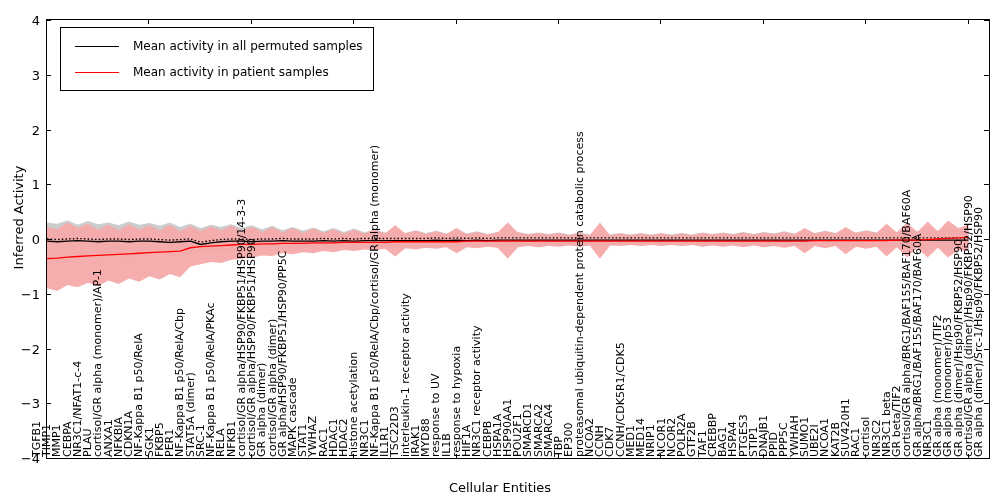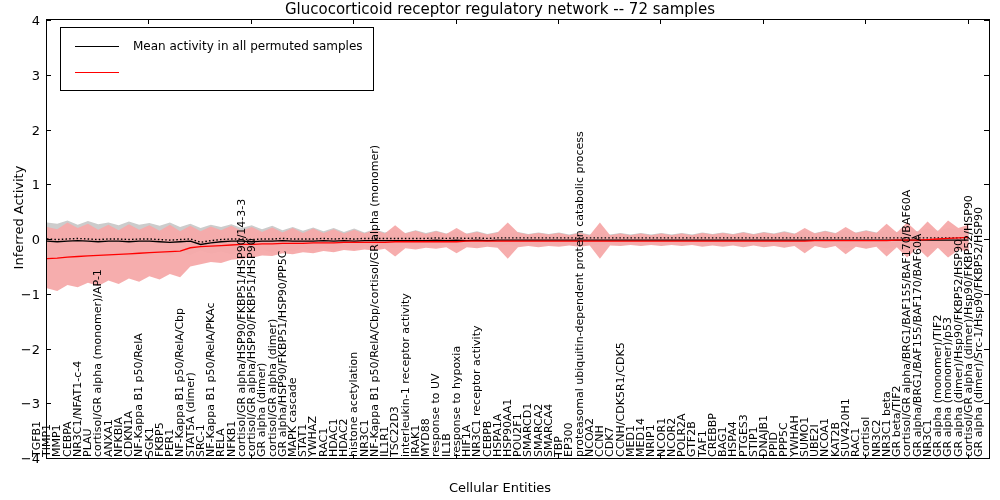--- a/index.html
+++ b/index.html
@@ -39,21 +39,20 @@
            pointer-events:none;}
   .xl{position:absolute;bottom:2px;transform-origin:left bottom;
       transform:rotate(-90deg);white-space:nowrap;font-size:11px;line-height:11px;
       color:#000;}
 </style>
 </head>
 <body>
 
 <div id="fig">
 
-  <div id="title">Glucocorticoid receptor regulatory network -- 72 samples</div>
   <div id="ylabel">Inferred Activity</div>
   <div id="xlabel">Cellular Entities</div>
 
   <div id="plot">
     <svg id="canvas" width="942" height="438">
         <path d="M0.00,202.58 L10.24,203.67 L20.48,200.39 L30.72,204.77 L40.96,200.93 L51.20,204.22 L61.43,202.58 L71.67,205.31 L81.91,201.48 L92.15,204.77 L102.39,203.12 L112.63,205.86 L122.87,202.58 L133.11,206.96 L143.35,203.67 L153.59,208.05 L163.83,204.77 L174.07,206.96 L184.30,204.22 L194.54,208.05 L204.78,205.31 L215.02,209.15 L225.26,205.86 L235.50,210.24 L245.74,206.96 L255.98,210.79 L266.22,207.50 L276.46,211.34 L286.70,208.05 L296.93,211.88 L307.17,208.60 L317.41,212.43 L327.65,209.15 L337.89,212.43 L348.13,209.69 L358.37,212.98 L368.61,210.24 L378.85,212.98 L389.09,210.79 L399.33,213.53 L409.57,211.34 L419.80,213.53 L430.04,211.34 L440.28,214.07 L450.52,211.88 L460.76,214.07 L471.00,211.88 L481.24,214.07 L491.48,212.43 L501.72,214.07 L511.96,212.43 L522.20,214.62 L532.43,212.43 L542.67,214.62 L552.91,212.98 L563.15,214.62 L573.39,212.98 L583.63,214.62 L593.87,212.98 L604.11,214.62 L614.35,212.98 L624.59,214.62 L634.83,212.98 L645.07,214.62 L655.30,212.43 L665.54,214.07 L675.78,212.43 L686.02,214.07 L696.26,211.88 L706.50,214.07 L716.74,211.88 L726.98,213.53 L737.22,211.34 L747.46,213.53 L757.70,211.34 L767.93,212.98 L778.17,210.79 L788.41,212.98 L798.65,210.24 L808.89,212.43 L819.13,210.24 L829.37,212.43 L839.61,209.69 L849.85,211.88 L860.09,209.15 L870.33,211.34 L880.57,208.60 L890.80,210.79 L901.04,208.05 L911.28,209.69 L921.52,209.15 L921.52,229.40 L911.28,228.86 L901.04,230.50 L890.80,227.76 L880.57,229.95 L870.33,227.21 L860.09,229.40 L849.85,226.67 L839.61,228.86 L829.37,226.12 L819.13,228.31 L808.89,226.12 L798.65,228.31 L788.41,225.57 L778.17,227.76 L767.93,225.57 L757.70,227.21 L747.46,225.02 L737.22,227.21 L726.98,225.02 L716.74,226.67 L706.50,224.47 L696.26,226.67 L686.02,224.47 L675.78,226.12 L665.54,224.47 L655.30,226.12 L645.07,223.93 L634.83,225.57 L624.59,223.93 L614.35,225.57 L604.11,223.93 L593.87,225.57 L583.63,223.93 L573.39,225.57 L563.15,223.93 L552.91,225.57 L542.67,223.93 L532.43,226.12 L522.20,223.93 L511.96,226.12 L501.72,224.47 L491.48,226.12 L481.24,224.47 L471.00,226.67 L460.76,224.47 L450.52,226.67 L440.28,224.47 L430.04,227.21 L419.80,225.02 L409.57,227.21 L399.33,225.02 L389.09,227.76 L378.85,225.57 L368.61,228.31 L358.37,225.57 L348.13,228.86 L337.89,226.12 L327.65,229.40 L317.41,226.12 L307.17,229.95 L296.93,226.67 L286.70,230.50 L276.46,227.21 L266.22,231.05 L255.98,227.76 L245.74,231.59 L235.50,228.31 L225.26,232.69 L215.02,229.40 L204.78,233.23 L194.54,230.50 L184.30,234.33 L174.07,231.59 L163.83,233.78 L153.59,230.50 L143.35,234.88 L133.11,231.59 L122.87,235.97 L112.63,232.69 L102.39,235.42 L92.15,233.78 L81.91,237.07 L71.67,233.23 L61.43,235.97 L51.20,234.33 L40.96,237.61 L30.72,233.78 L20.48,238.16 L10.24,234.88 L0.00,236.52 Z" fill="#cccccc" fill-opacity="1" stroke="none"></path>
         <path d="M0.00,206.96 L10.24,209.15 L20.48,202.58 L30.72,208.05 L40.96,203.67 L51.20,209.69 L61.43,204.77 L71.67,210.24 L81.91,204.22 L92.15,209.69 L102.39,205.31 L112.63,210.79 L122.87,204.77 L133.11,211.34 L143.35,205.86 L153.59,211.34 L163.83,206.41 L174.07,210.24 L184.30,205.86 L194.54,210.79 L204.78,206.96 L215.02,211.88 L225.26,207.50 L235.50,212.43 L245.74,208.05 L255.98,212.98 L266.22,208.60 L276.46,212.98 L286.70,209.15 L296.93,213.53 L307.17,209.69 L317.41,213.53 L327.65,209.69 L337.89,213.53 L348.13,205.31 L358.37,213.53 L368.61,210.79 L378.85,214.07 L389.09,211.34 L399.33,214.07 L409.57,208.05 L419.80,214.07 L430.04,211.88 L440.28,214.62 L450.52,212.43 L460.76,202.58 L471.00,212.43 L481.24,214.62 L491.48,212.98 L501.72,214.62 L511.96,212.98 L522.20,215.17 L532.43,212.98 L542.67,215.17 L552.91,202.58 L563.15,215.17 L573.39,213.53 L583.63,215.17 L593.87,213.53 L604.11,215.17 L614.35,213.53 L624.59,215.17 L634.83,213.53 L645.07,215.17 L655.30,212.98 L665.54,214.62 L675.78,212.98 L686.02,214.62 L696.26,212.43 L706.50,214.62 L716.74,212.43 L726.98,214.07 L737.22,211.88 L747.46,214.07 L757.70,208.05 L767.93,213.53 L778.17,211.34 L788.41,213.53 L798.65,206.96 L808.89,212.98 L819.13,210.79 L829.37,212.98 L839.61,203.67 L849.85,212.43 L860.09,202.58 L870.33,211.88 L880.57,201.48 L890.80,211.34 L901.04,200.39 L911.28,208.05 L921.52,204.77 L921.52,231.05 L911.28,229.95 L901.04,237.61 L890.80,227.76 L880.57,237.61 L870.33,227.76 L860.09,237.61 L849.85,227.21 L839.61,236.52 L829.37,226.67 L819.13,228.86 L808.89,226.67 L798.65,234.33 L788.41,226.12 L778.17,228.31 L767.93,226.12 L757.70,233.23 L747.46,226.12 L737.22,227.76 L726.98,226.12 L716.74,227.21 L706.50,225.57 L696.26,227.21 L686.02,225.57 L675.78,226.67 L665.54,225.57 L655.30,226.67 L645.07,225.02 L634.83,226.12 L624.59,225.02 L614.35,226.12 L604.11,225.02 L593.87,226.12 L583.63,225.02 L573.39,226.12 L563.15,225.57 L552.91,238.71 L542.67,225.57 L532.43,226.67 L522.20,225.57 L511.96,226.67 L501.72,226.12 L491.48,227.21 L481.24,226.12 L471.00,227.21 L460.76,238.71 L450.52,227.76 L440.28,226.67 L430.04,228.31 L419.80,227.21 L409.57,233.23 L399.33,227.21 L389.09,228.86 L378.85,227.76 L368.61,229.40 L358.37,228.31 L348.13,236.52 L337.89,228.86 L327.65,230.50 L317.41,229.40 L307.17,231.05 L296.93,229.95 L286.70,232.14 L276.46,231.05 L266.22,233.23 L255.98,232.14 L245.74,234.33 L235.50,233.23 L225.26,235.97 L215.02,235.42 L204.78,237.61 L194.54,238.71 L184.30,239.81 L174.07,243.09 L163.83,242.00 L153.59,244.19 L143.35,246.38 L133.11,257.33 L122.87,254.04 L112.63,259.51 L102.39,256.23 L92.15,261.71 L81.91,258.42 L71.67,263.89 L61.43,260.61 L51.20,266.08 L40.96,262.80 L30.72,267.18 L20.48,264.99 L10.24,271.01 L0.00,268.27 Z" fill="#f5a9a9" fill-opacity="0.95" stroke="none"></path>
         <path d="M0.00,221.19 L10.24,221.74 L20.48,221.19 L30.72,220.64 L40.96,221.19 L51.20,221.74 L61.43,221.19 L71.67,221.19 L81.91,221.74 L92.15,221.19 L102.39,221.19 L112.63,221.74 L122.87,222.28 L133.11,221.74 L143.35,221.19 L153.59,224.47 L163.83,222.83 L174.07,221.74 L184.30,221.19 L194.54,221.19 L204.78,221.74 L215.02,221.19 L225.26,221.19 L235.50,220.64 L245.74,221.19 L255.98,221.19 L266.22,221.19 L276.46,220.64 L286.70,221.19 L296.93,220.64 L307.17,221.19 L317.41,220.64 L327.65,220.64 L337.89,220.64 L348.13,220.64 L358.37,220.64 L368.61,220.64 L378.85,220.64 L389.09,220.09 L399.33,220.64 L409.57,220.09 L419.80,220.64 L430.04,220.09 L440.28,220.64 L450.52,220.09 L460.76,220.09 L471.00,220.09 L481.24,220.09 L491.48,220.09 L501.72,220.09 L511.96,220.09 L522.20,220.09 L532.43,220.09 L542.67,220.09 L552.91,220.09 L563.15,220.09 L573.39,220.09 L583.63,220.09 L593.87,220.09 L604.11,220.09 L614.35,220.09 L624.59,220.09 L634.83,220.09 L645.07,220.09 L655.30,220.09 L665.54,220.09 L675.78,220.09 L686.02,220.09 L696.26,220.09 L706.50,220.09 L716.74,220.09 L726.98,220.09 L737.22,220.09 L747.46,220.09 L757.70,220.09 L767.93,220.09 L778.17,220.09 L788.41,220.09 L798.65,220.09 L808.89,220.09 L819.13,220.09 L829.37,220.09 L839.61,220.09 L849.85,220.09 L860.09,220.09 L870.33,220.09 L880.57,220.09 L890.80,220.09 L901.04,220.09 L911.28,220.09 L921.52,220.09 " fill="none" stroke="#000000" stroke-width="1.3"></path>
         <path d="M0.00,218.99 L10.24,219.54 L20.48,218.99 L30.72,218.44 L40.96,218.99 L51.20,219.54 L61.43,218.99 L71.67,218.99 L81.91,219.54 L92.15,218.99 L102.39,218.99 L112.63,219.54 L122.87,220.09 L133.11,219.54 L143.35,218.99 L153.59,222.28 L163.83,220.63 L174.07,219.54 L184.30,218.99 L194.54,218.99 L204.78,219.54 L215.02,218.99 L225.26,218.99 L235.50,218.44 L245.74,218.99 L255.98,218.99 L266.22,218.99 L276.46,218.44 L286.70,218.99 L296.93,218.44 L307.17,218.99 L317.41,218.44 L327.65,218.44 L337.89,218.44 L348.13,218.44 L358.37,218.44 L368.61,218.44 L378.85,218.44 L389.09,217.90 L399.33,218.44 L409.57,217.90 L419.80,218.44 L430.04,217.90 L440.28,218.44 L450.52,217.90 L460.76,217.90 L471.00,217.90 L481.24,217.90 L491.48,217.90 L501.72,217.90 L511.96,217.90 L522.20,217.90 L532.43,217.90 L542.67,217.90 L552.91,217.90 L563.15,217.90 L573.39,217.90 L583.63,217.90 L593.87,217.90 L604.11,217.90 L614.35,217.90 L624.59,217.90 L634.83,217.90 L645.07,217.90 L655.30,217.90 L665.54,217.90 L675.78,217.90 L686.02,217.90 L696.26,217.90 L706.50,217.90 L716.74,217.90 L726.98,217.90 L737.22,217.90 L747.46,217.90 L757.70,217.90 L767.93,217.90 L778.17,217.90 L788.41,217.90 L798.65,217.90 L808.89,217.90 L819.13,217.90 L829.37,217.90 L839.61,217.90 L849.85,217.90 L860.09,217.90 L870.33,217.90 L880.57,217.90 L890.80,217.90 L901.04,217.90 L911.28,217.90 L921.52,217.90 " fill="none" stroke="#000000" stroke-width="1.4" stroke-dasharray="1.5,2.2"></path>
         <path d="M0.00,238.71 L10.24,238.16 L20.48,237.07 L30.72,236.52 L40.96,235.97 L51.20,235.42 L61.43,234.88 L71.67,234.33 L81.91,233.78 L92.15,233.23 L102.39,232.69 L112.63,232.14 L122.87,231.59 L133.11,231.05 L143.35,227.76 L153.59,226.67 L163.83,226.12 L174.07,225.57 L184.30,225.02 L194.54,224.47 L204.78,224.47 L215.02,223.93 L225.26,223.93 L235.50,223.38 L245.74,223.38 L255.98,223.38 L266.22,222.83 L276.46,222.83 L286.70,222.83 L296.93,222.28 L307.17,222.28 L317.41,222.28 L327.65,222.28 L337.89,222.28 L348.13,221.74 L358.37,221.74 L368.61,221.74 L378.85,221.74 L389.09,221.74 L399.33,221.74 L409.57,221.74 L419.80,221.19 L430.04,221.19 L440.28,221.19 L450.52,221.19 L460.76,221.19 L471.00,221.19 L481.24,221.19 L491.48,221.19 L501.72,221.19 L511.96,221.19 L522.20,221.19 L532.43,221.19 L542.67,221.19 L552.91,221.19 L563.15,221.19 L573.39,221.19 L583.63,221.19 L593.87,221.19 L604.11,221.19 L614.35,221.19 L624.59,221.19 L634.83,221.19 L645.07,221.19 L655.30,221.19 L665.54,221.19 L675.78,221.19 L686.02,221.19 L696.26,221.19 L706.50,221.19 L716.74,221.19 L726.98,221.19 L737.22,221.19 L747.46,221.19 L757.70,221.19 L767.93,220.64 L778.17,220.64 L788.41,220.64 L798.65,220.64 L808.89,220.64 L819.13,220.64 L829.37,220.64 L839.61,220.64 L849.85,220.09 L860.09,220.09 L870.33,220.09 L880.57,219.55 L890.80,219.00 L901.04,218.45 L911.28,217.91 L921.52,217.36 " fill="none" stroke="#ff0000" stroke-width="1.3"></path>
@@ -205,16 +204,17 @@
       <div class="xl" style="left: 938px;">GR alpha (dimer)/Src-1/Hsp90/FKBP52/HSP90</div>
     </div>
 
   <div id="legend">
     <div class="lgrow">
       <span class="lgline"></span>
       <span class="lgtxt">Mean activity in all permuted samples</span>
     </div>
     <div class="lgrow">
       <span class="lgline red"></span>
+      <span class="lgtxt">Mean activity in patient samples</span>
     </div>
   </div>
 
 </div>
 
 </body></html>

